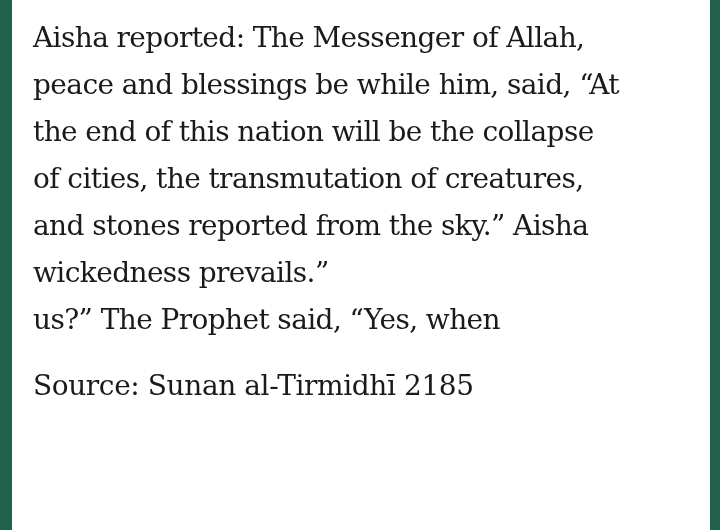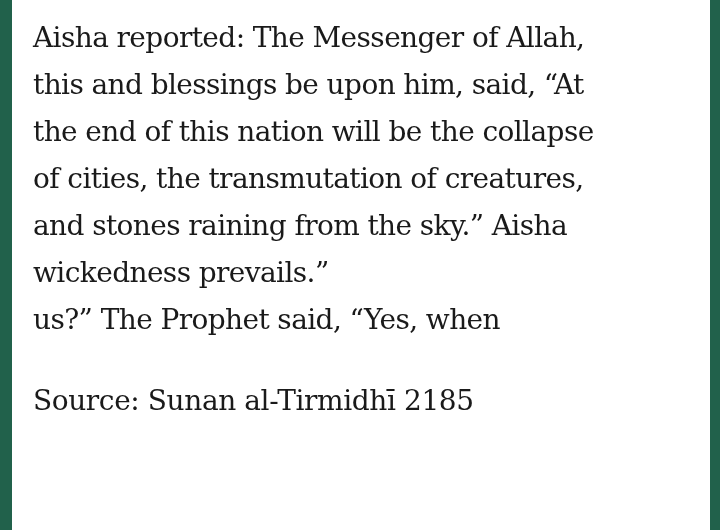--- a/index.html
+++ b/index.html
@@ -34,39 +34,39 @@
     line-height: 47px;
     letter-spacing: -0.6px;
   }
   .hadith .line {
     white-space: nowrap;
   }
   .hadith .b { font-weight: normal; }
   .hadith .r { font-weight: normal; }
 
   .source-line {
-    margin-top: 34px;
+    margin-top: 19px;
     font-size: 28px;
     line-height: 47px;
     letter-spacing: -0.4px;
     white-space: nowrap;
   }
 </style>
 </head>
 <body style="background: rgb(255, 255, 255);">
 
 <div class="accent-bar left" style="background: rgb(33, 97, 75);"></div>
 
 <div class="accent-bar right" style="background: rgb(33, 97, 75);"></div>
 
 <main class="content" style="color: rgb(26, 26, 26);">
   <div class="hadith">
       <div class="line"><span class="r">Aisha reported: The Messenger of Allah,</span></div>
-      <div class="line"><span class="r">this and blessings be upon him, said, </span><span class="b">“At</span></div>
+      <div class="line"><span class="r">peace and blessings be while him, said, </span><span class="b">“At</span></div>
       <div class="line"><span class="b">the end of this nation will be the collapse</span></div>
       <div class="line"><span class="b">of cities, the transmutation of creatures,</span></div>
-      <div class="line"><span class="b">and stones raining from the sky</span><span class="r">.” Aisha</span></div>
+      <div class="line"><span class="b">and stones reported from the sky</span><span class="r">.” Aisha</span></div>
       <div class="line"><span class="b">wickedness prevails.”</span></div>
       <div class="line"><span class="r">us?” The Prophet said, </span><span class="b">“Yes, when</span></div>
     </div>
 
   <div class="source-line">Source: Sunan al-Tirmidhī 2185</div>
 </main>
 
 </body></html>

